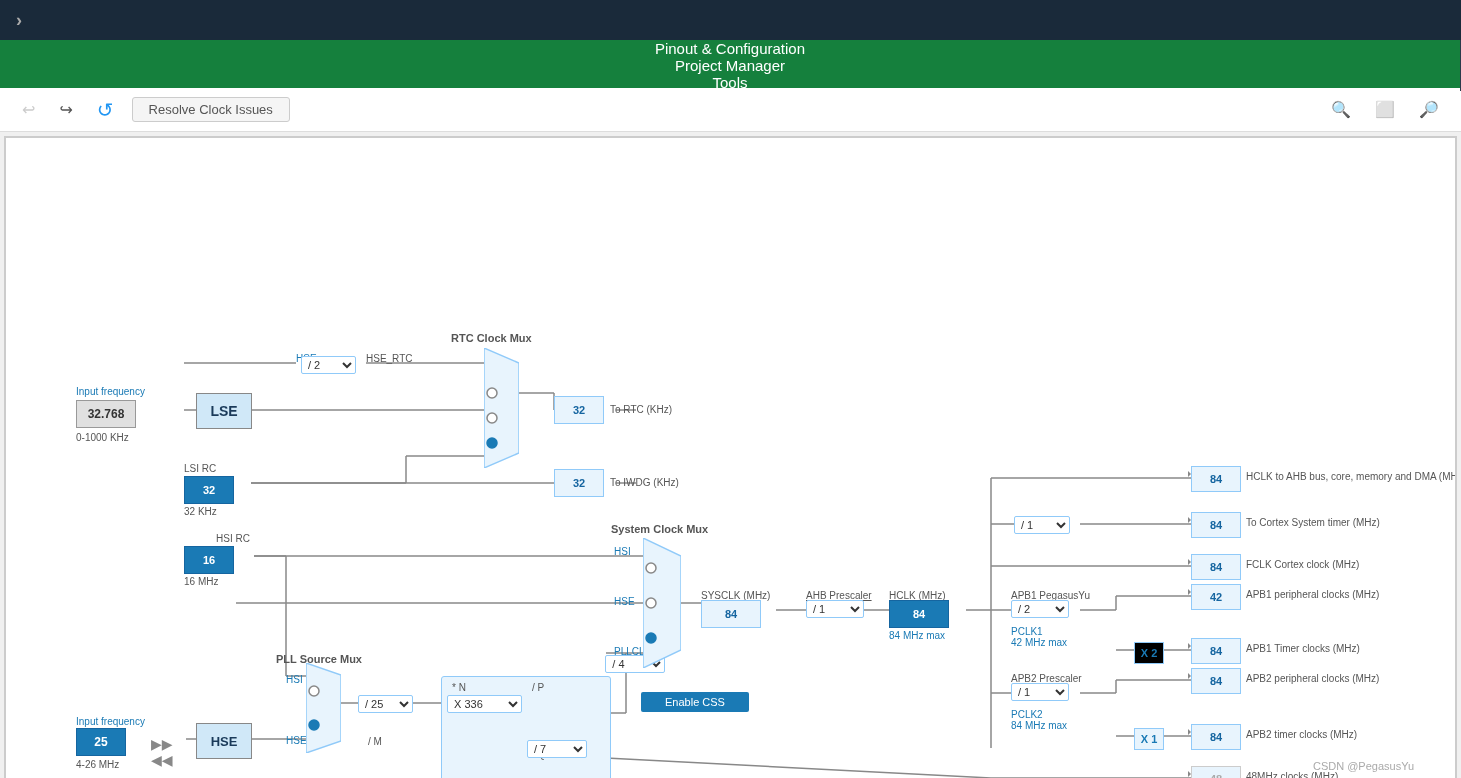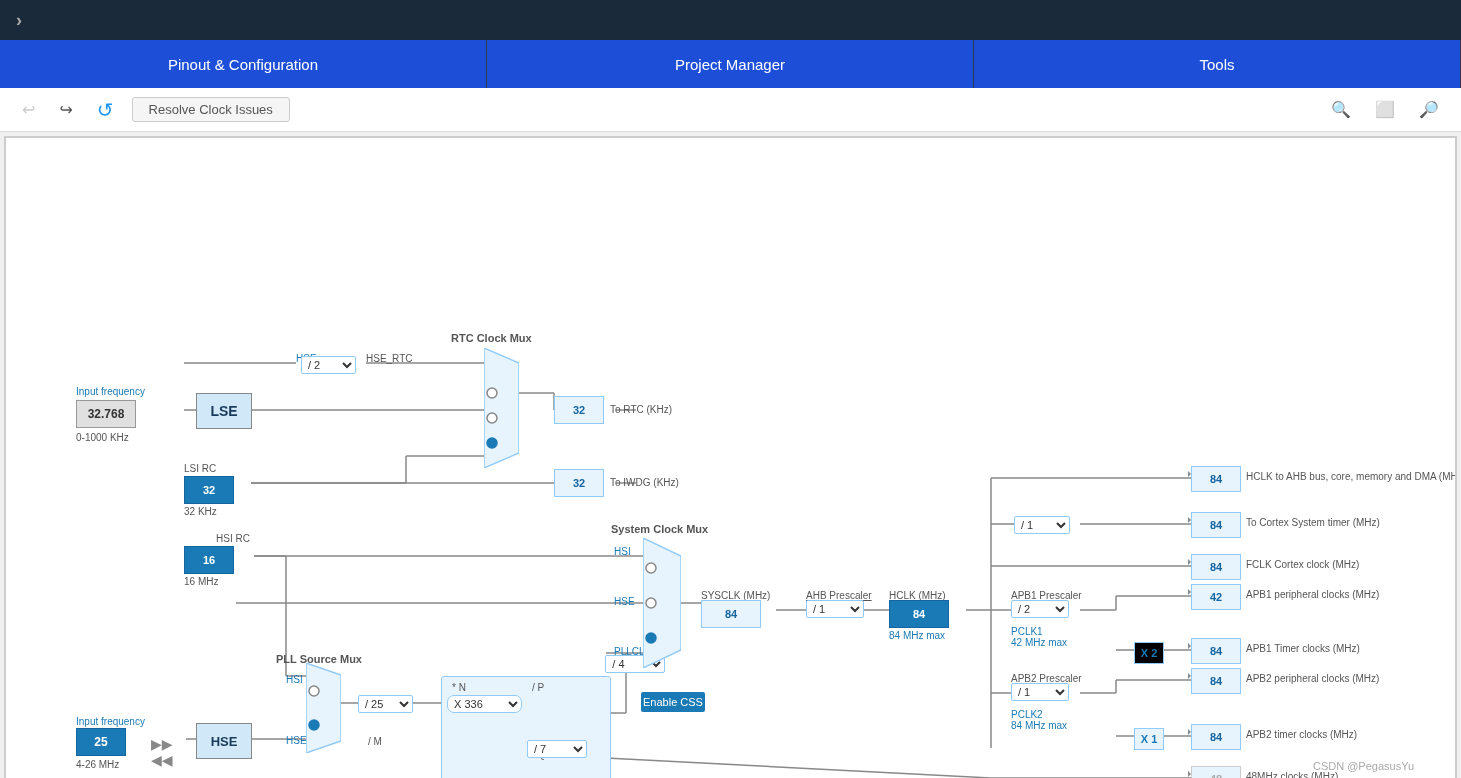--- a/index.html
+++ b/index.html
@@ -15,22 +15,23 @@
       display: flex;
       align-items: center;
       height: 40px;
     }
     .title-bar span { margin-right: 8px; }
     .title-bar .chevron { color: #aaa; font-size: 18px; }
 
     
     .nav-tabs {
       display: flex;
-      background: #1d4ed8;
+      background: #15803d;
       height: 48px;
+      flex-direction: column;
     }
     .nav-tab {
       flex: 1;
       display: flex;
       align-items: center;
       justify-content: center;
       color: white;
       font-size: 15px;
       font-weight: 500;
       cursor: pointer;
@@ -148,21 +149,21 @@
       height: 100%;
       pointer-events: none;
     }
 
     
     .enable-css-btn {
       position: absolute;
       background: #1a7ab5;
       color: white;
       border: none;
-      padding: 4px 2px;
+      padding: 4px 24px;
       font-size: 11px;
       cursor: pointer;
       border-radius: 2px;
     }
 
     
     .pll-box {
       position: absolute;
       border: 1px solid #90caf9;
       background: #e8f4fd;
@@ -383,21 +384,21 @@
     </svg>
 
     <div class="label" style="left:362px; top:598px; font-size:10px;">/ M</div>
     <select class="clk-select" style="left:352px; top:557px; width:55px;">
       <option>/ 25</option>
     </select>
 
     <div class="pll-box" style="left:435px; top:538px; width:170px; height:140px;">
       
       <div class="label" style="left:10px; top:5px; font-size:10px;">* N</div>
-      <select class="clk-select" style="position:relative; left:5px; top:18px; width:75px;border-radius:7px;">
+      <select class="clk-select" style="position:relative; left:5px; top:18px; width:75px;">
         <option>X 336</option>
       </select>
       
       <div class="label" style="left:90px; top:5px; font-size:10px;">/ P</div>
       <select class="clk-select" style="position:relative; left:85px; top:-22px; width:60px;">
         <option>/ 4</option>
       </select>
       
       <div class="label" style="left:90px; top:72px; font-size:10px;">/ Q</div>
       <select class="clk-select" style="position:relative; left:85px; top:45px; width:60px;">
@@ -424,21 +425,21 @@
 
     <div class="label" style="left:800px; top:452px; font-size:10px;text-decoration:underline;">AHB Prescaler</div>
     <select class="clk-select" style="left:800px; top:462px; width:58px;">
       <option>/ 1</option>
     </select>
 
     <div class="label" style="left:883px; top:452px; font-size:10px;">HCLK (MHz)</div>
     <div class="block block-blue" style="left:883px; top:462px; width:60px; height:28px;">84</div>
     <div class="label label-blue" style="left:883px; top:492px; font-size:10px;">84 MHz max</div>
 
-    <div class="label" style="left:1005px; top:452px; font-size:10px;">APB1 Prescaler</div>
+    <div class="label" style="left:1005px; top:452px; font-size:10px;">APB1 PegasusYu</div>
     <select class="clk-select" style="left:1005px; top:462px; width:58px;">
       <option>/ 2</option>
     </select>
     <div class="label label-blue" style="left:1005px; top:488px; font-size:10px;">PCLK1</div>
     <div class="label" style="left:1005px; top:499px; font-size:10px; color:#1a7ab5;">42 MHz max</div>
 
     <div class="label" style="left:1005px; top:535px; font-size:10px;">APB2 Prescaler</div>
     <select class="clk-select" style="left:1005px; top:545px; width:58px;">
       <option>/ 1</option>
     </select>

